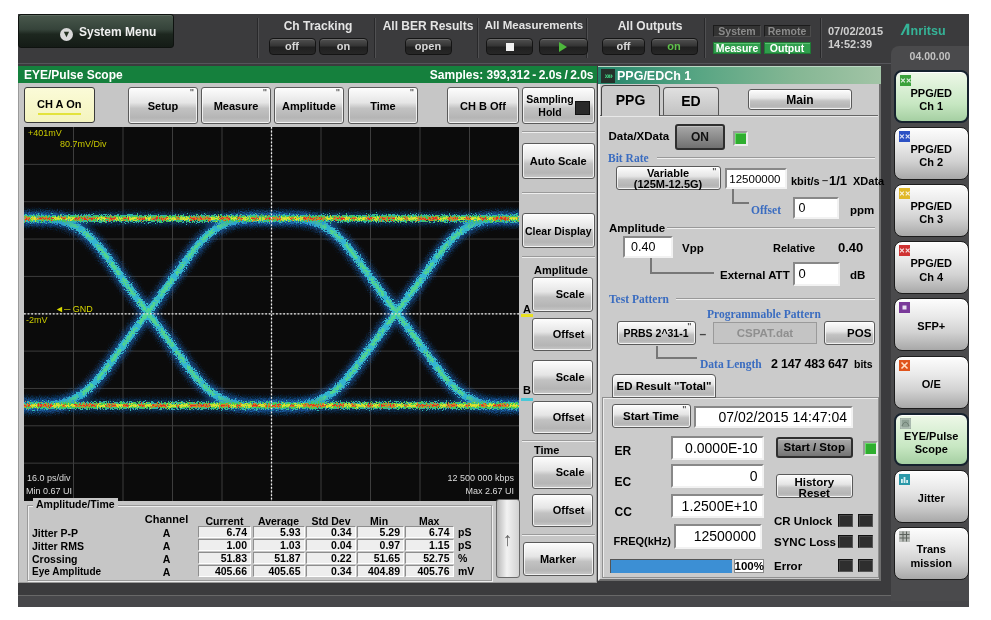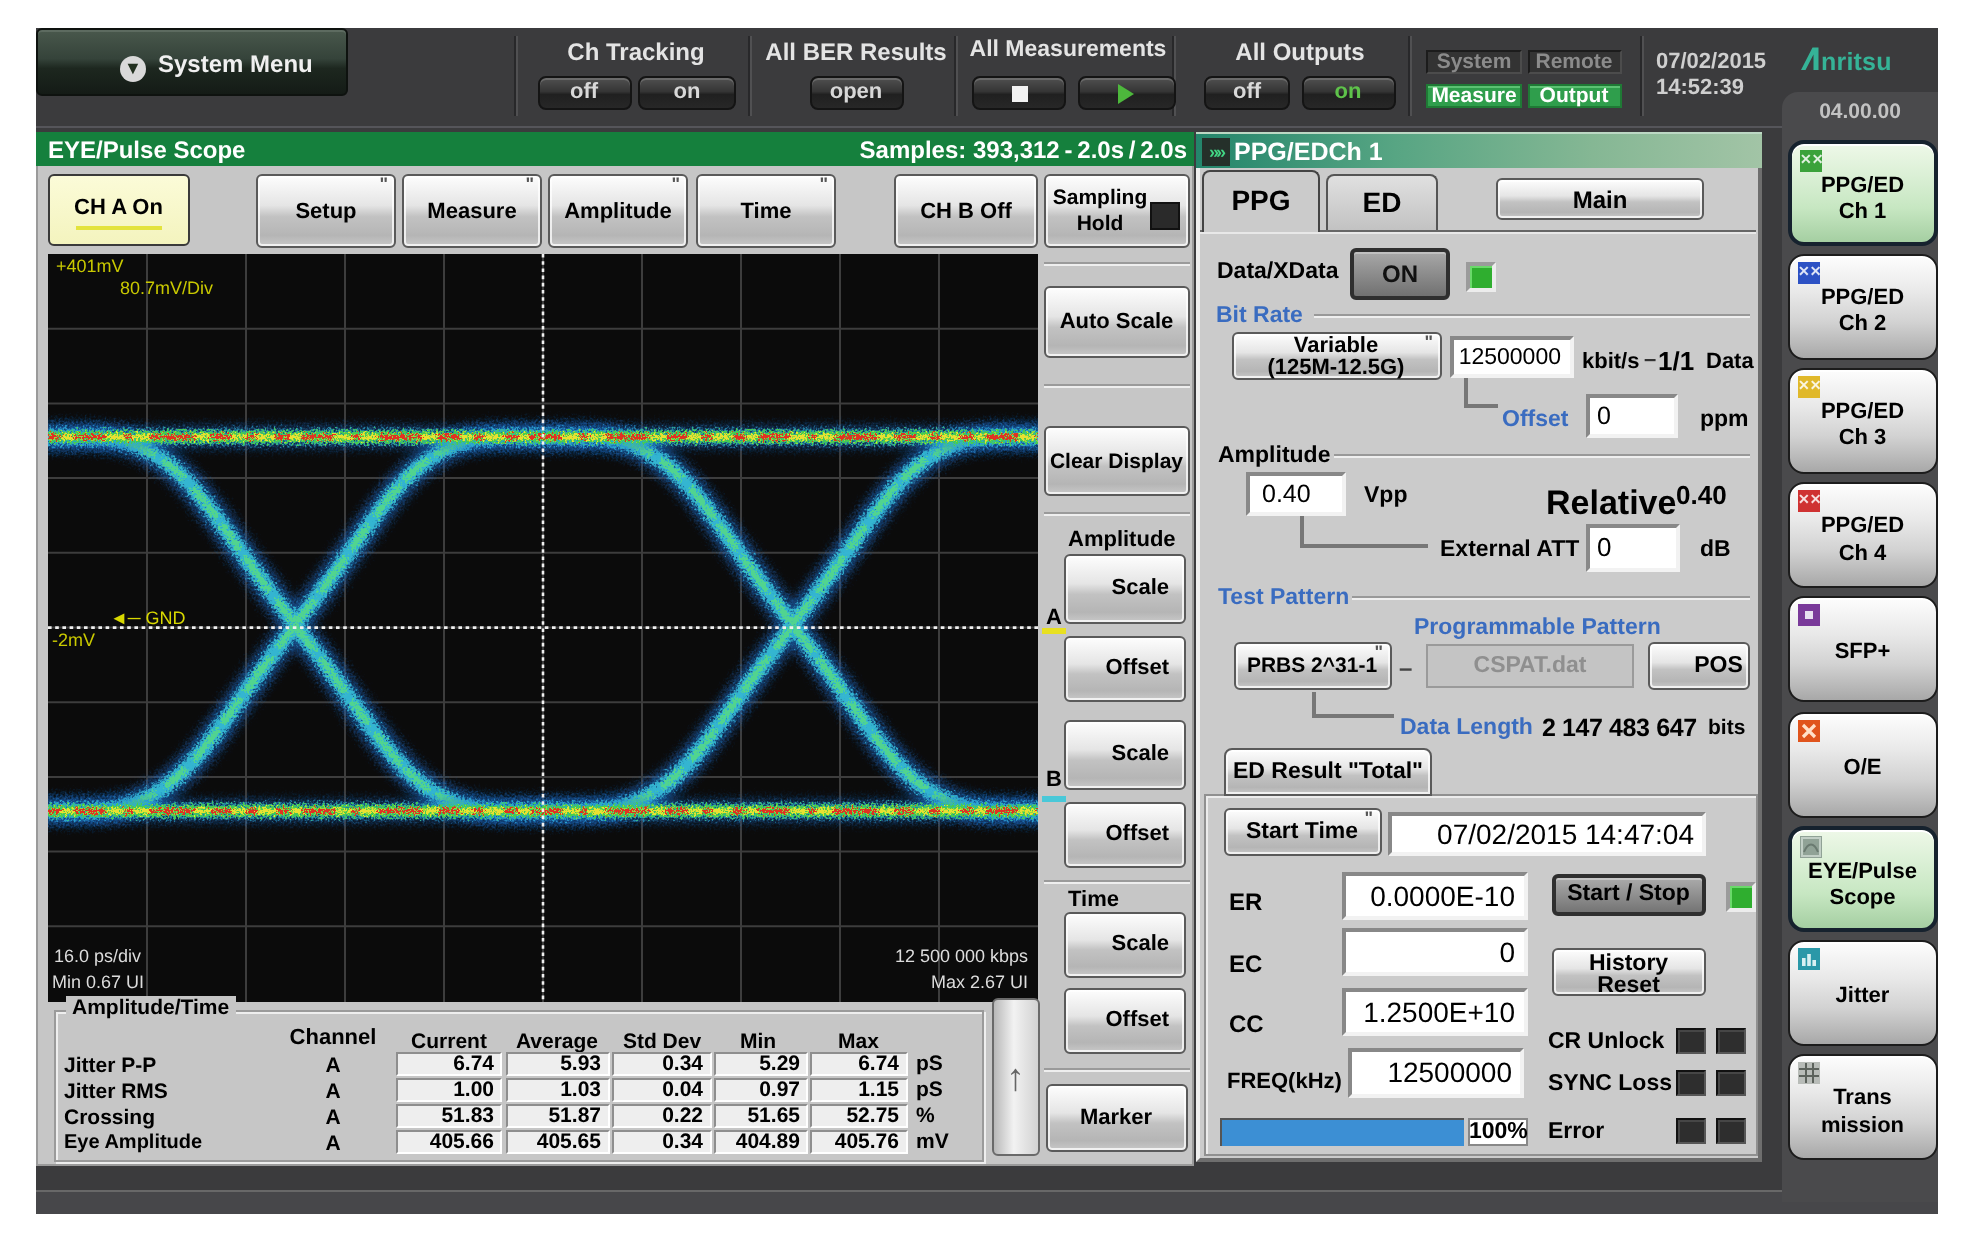--- a/index.html
+++ b/index.html
@@ -11,21 +11,21 @@
 .dbtn { position:absolute; background:linear-gradient(#505050,#353535 45%,#202020 55%,#272727); border:1px solid #141414; border-radius:4px; color:#d8d8d8; font-weight:bold; font-size:11px; text-align:center; box-shadow:inset 0 1px 0 #6a6a6a; }
 .tlabel { position:absolute; color:#e4e4e4; font-weight:bold; font-size:12px; text-align:center; }
 .vsep { position:absolute; top:18px; height:40px; width:2px; background:#28282a; border-right:1px solid #505052; }
 .sbtn { position:absolute; background:linear-gradient(#fdfdfd,#e5e5e5 42%,#c2c2c2 58%,#b5b5b5 85%,#c8c8c8); border:1px solid #5a5a5a; border-radius:3px; color:#000; font-weight:bold; font-size:11px; text-align:center; box-shadow:inset 0 0 0 1px rgba(255,255,255,.75); }
 .corner:after { content:'"'; position:absolute; top:0px; right:3px; font-size:9px; line-height:8px; color:#555; font-weight:bold; }
 #eyepanel { position:absolute; left:18px; top:66px; width:578.5px; height:516.5px; background:#c6c6c6; border:1px solid #9a9a9a; }
 #eyetitle { position:absolute; left:18px; top:66px; width:578.5px; height:17px; background:#15803d; color:#fff; font-weight:bold; font-size:12px; }
 #ppgpanel { position:absolute; left:598px; top:66px; width:282.5px; height:515px; background:#cbcbcb; border-left:2px solid #efefef; border-top:2px solid #efefef; border-right:2px solid #6e6e6e; border-bottom:2px solid #6e6e6e; }
 #ppghead { position:absolute; left:598px; top:66px; width:282.5px; height:18px; background:linear-gradient(90deg,#23856b,#57a583 35%,#85b794 70%,#a2c4a6); border-top:1px solid #bcd8c4; }
 #sidebar { position:absolute; left:891px; top:46px; width:78px; height:555px; background:#4a4a4c; border-radius:8px 0 0 0; }
-.blue { color:#3a6cc0; }
+.blue { color:#3a6cc0;font-family:Liberation Serif, serif; }
 .etch { position:absolute; height:2px; border-top:1px solid #999; border-bottom:1px solid #efefef; }
 .inputbox { position:absolute; background:#fff; border-top:2px solid #888; border-left:2px solid #888; border-bottom:2px solid #f2f2f2; border-right:2px solid #f2f2f2; color:#000; }
 .lbl { position:absolute; font-weight:bold; color:#000; }
 .led { position:absolute; width:15px; height:15px; background:#2fae2f; border-top:2px solid #9b9b9b; border-left:2px solid #9b9b9b; border-bottom:2px solid #ececec; border-right:2px solid #ececec; box-shadow:inset 1px 1px 0 #6ad96a; }
 .dsq { position:absolute; width:15px; height:13px; background:#2e2e2e; border-top:1px solid #111; border-left:1px solid #111; border-bottom:1px solid #565656; border-right:1px solid #565656; box-shadow:inset 1px 1px 0 #464646; }
 .side { position:absolute; left:894px; width:74.5px; height:53px; border-radius:8px; border:1px solid #1c1c1c; background:linear-gradient(#fdfdfd,#e9e9e9 35%,#d2d2d2 65%,#a8a8a8); box-shadow:inset 0 1px 0 #fff; font-weight:bold; font-size:11px; color:#000; text-align:center; }
 .side.act { background:linear-gradient(#eef8e8,#d9efd4 35%,#c7e7c2 65%,#a5cfa2); border:2px solid #16222e; }
 .sico { position:absolute; left:4px; top:3px; width:11px; height:11px; font-size:7px; line-height:11px; color:rgba(255,255,255,.85); text-align:center; font-weight:bold; overflow:hidden; }
 .gline { position:absolute; color:#c9c900; font-size:9px; }
 .cell { position:absolute; height:12px; background:#eeeeee; border-top:1px solid #8e8e8e; border-left:1px solid #8e8e8e; border-bottom:1px solid #fff; border-right:1px solid #fff; font-weight:bold; font-size:10.5px; text-align:right; padding-right:3px; line-height:10px; color:#000; }
@@ -245,31 +245,31 @@
   <div class="abs" style="left:675px;top:123.5px;width:50px;height:26px;background:linear-gradient(#a8a8a8,#8f8f8f 45%,#717171);border:2px solid #2f2f2f;border-radius:3px;box-shadow:inset 0 1px 0 #c0c0c0;text-align:center;font-weight:bold;font-size:12px;line-height:22px;color:#111;">ON</div>
   <div class="led" style="left:733px;top:130.5px;"></div>
 
   <div class="lbl blue" style="left:608px;top:152px;font-size:11.5px;">Bit Rate</div>
   <div class="etch" style="left:657px;top:157px;width:218px;"></div>
   <div class="sbtn corner" style="left:615.5px;top:166px;width:105px;height:24px;font-size:11px;line-height:11px;padding-top:1px;">Variable<br>(125M-12.5G)</div>
   <div class="inputbox" style="left:724.5px;top:167.5px;width:62px;height:21.5px;font-size:11.5px;line-height:18px;text-align:right;padding-right:4px;">12500000</div>
   <div class="lbl" style="left:791px;top:174.5px;font-size:11px;">kbit/s</div>
   <div class="lbl" style="left:822px;top:174px;font-size:11px;color:#333;">–</div>
   <div class="lbl" style="left:829px;top:172.5px;font-size:13px;">1/1</div>
-  <div class="lbl" style="left:853px;top:174.5px;font-size:11px;">Data</div>
+  <div class="lbl" style="left:853px;top:174.5px;font-size:11px;">XData</div>
   <div class="abs" style="left:732px;top:189px;width:17px;height:15px;border-left:2px solid #777;border-bottom:2px solid #777;"></div>
   <div class="lbl blue" style="left:751px;top:203.5px;font-size:11.5px;">Offset</div>
   <div class="inputbox" style="left:792.5px;top:197px;width:46px;height:22px;font-size:12.5px;line-height:18px;padding-left:4px;">0</div>
   <div class="lbl" style="left:850px;top:203.5px;font-size:11.5px;">ppm</div>
 
   <div class="lbl" style="left:609px;top:222px;font-size:11.5px;">Amplitude</div>
   <div class="etch" style="left:667px;top:227px;width:208px;"></div>
   <div class="inputbox" style="left:623px;top:235.5px;width:50px;height:22.5px;font-size:12.5px;line-height:18px;padding-left:6px;">0.40</div>
   <div class="lbl" style="left:682px;top:241.5px;font-size:11.5px;">Vpp</div>
-  <div class="lbl" style="left:773px;top:241.5px;font-size:17px;">Relative</div>
+  <div class="lbl" style="left:773px;top:241.5px;font-size:11px;">Relative</div>
   <div class="lbl" style="left:838px;top:240px;font-size:13px;">0.40</div>
   <div class="abs" style="left:649.5px;top:258px;width:64px;height:16px;border-left:2px solid #777;border-bottom:2px solid #777;"></div>
   <div class="lbl" style="left:720px;top:268.5px;font-size:11.5px;">External ATT</div>
   <div class="inputbox" style="left:792.5px;top:262px;width:47px;height:24px;font-size:13px;line-height:20px;padding-left:4px;">0</div>
   <div class="lbl" style="left:850px;top:268.5px;font-size:11.5px;">dB</div>
 
   <div class="lbl blue" style="left:609px;top:292.5px;font-size:11.5px;">Test Pattern</div>
   <div class="etch" style="left:676px;top:297.5px;width:199px;"></div>
   <div class="lbl blue" style="left:707px;top:307.5px;font-size:11.5px;">Programmable Pattern</div>
   <div class="sbtn corner" style="left:616.5px;top:320.5px;width:79px;height:24.5px;font-size:10.5px;line-height:23px;">PRBS 2^31-1</div>

